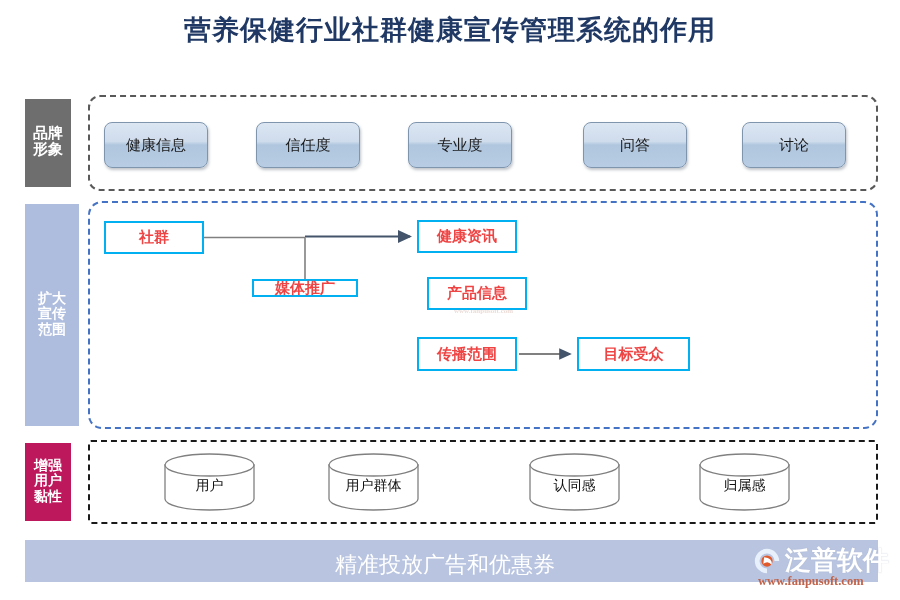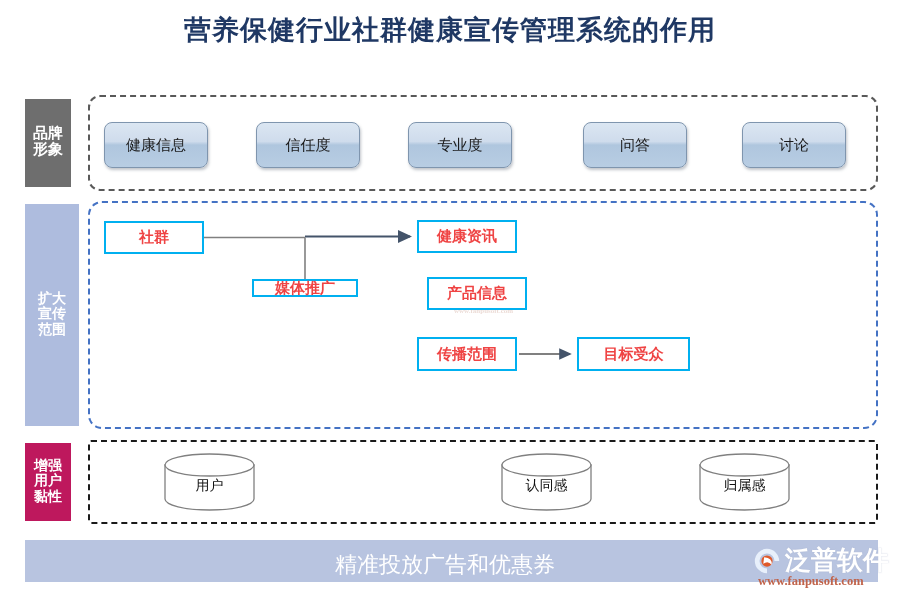--- a/index.html
+++ b/index.html
@@ -142,21 +142,21 @@
 
   
   .cylinder {
     position: absolute;
     width: 93px;
     height: 58px;
     top: 453px;
   }
   .cyl-0 { left: 163px; }
   .cyl-1 { left: 327px; }
-  .cyl-2 { left: 500px; }
+  .cyl-2 { left: 528px; }
   .cyl-3 { left: 698px; }
   .cylinder svg { position: absolute; left: 0; top: 0; }
   .cylinder .cyl-label {
     position: absolute;
     left: 0; top: 0;
     width: 93px; height: 58px;
     display: flex;
     align-items: center;
     justify-content: center;
     font-size: 14px;
@@ -315,20 +315,27 @@
   <div class="panel panel-sticky"></div>
 
   <div class="cylinder cyl-0">
     <svg width="93" height="58" viewBox="0 0 93 58">
       <path d="M 2 12 L 2 46 A 44.5 11 0 0 0 91 46 L 91 12 Z" fill="#ffffff" stroke="#808080" stroke-width="1.3"></path>
       <ellipse cx="46.5" cy="12" rx="44.5" ry="11" fill="#ffffff" stroke="#808080" stroke-width="1.3"></ellipse>
     </svg>
     <div class="cyl-label">用户</div>
   </div>
 
+  <div class="cylinder cyl-1">
+    <svg width="93" height="58" viewBox="0 0 93 58">
+      <path d="M 2 12 L 2 46 A 44.5 11 0 0 0 91 46 L 91 12 Z" fill="#ffffff" stroke="#808080" stroke-width="1.3"></path>
+      <ellipse cx="46.5" cy="12" rx="44.5" ry="11" fill="#ffffff" stroke="#808080" stroke-width="1.3"></ellipse>
+    </svg>
+    <div class="cyl-label">用户群体</div>
+  </div>
 
   <div class="cylinder cyl-2">
     <svg width="93" height="58" viewBox="0 0 93 58">
       <path d="M 2 12 L 2 46 A 44.5 11 0 0 0 91 46 L 91 12 Z" fill="#ffffff" stroke="#808080" stroke-width="1.3"></path>
       <ellipse cx="46.5" cy="12" rx="44.5" ry="11" fill="#ffffff" stroke="#808080" stroke-width="1.3"></ellipse>
     </svg>
     <div class="cyl-label">认同感</div>
   </div>
 
   <div class="cylinder cyl-3">

